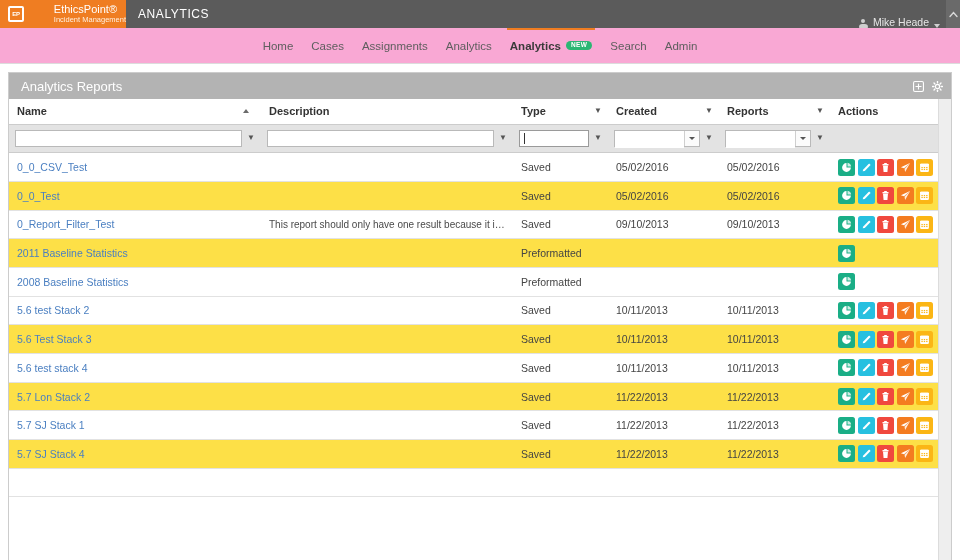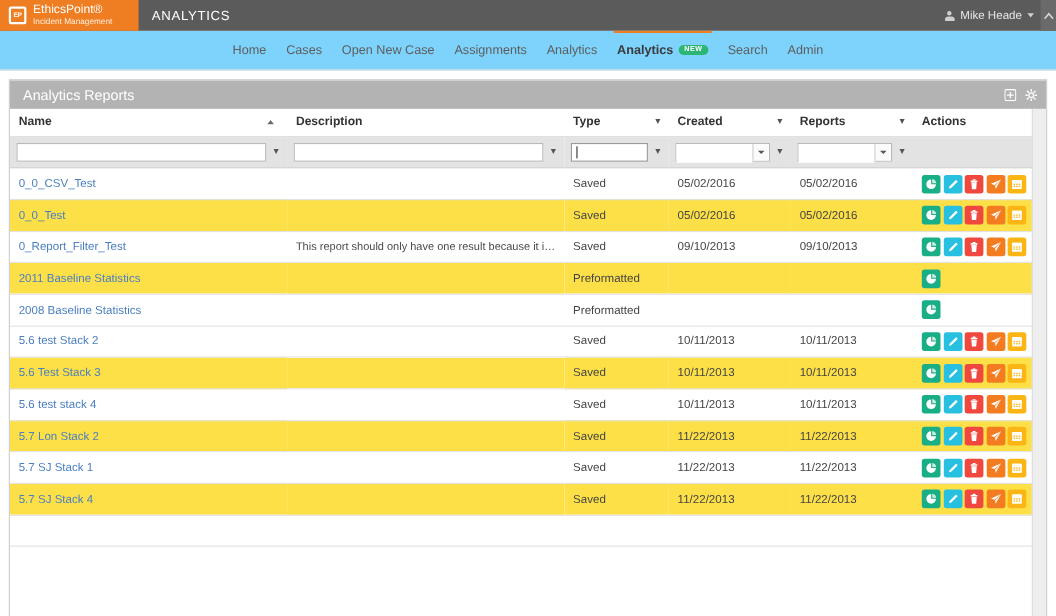--- a/index.html
+++ b/index.html
@@ -14,20 +14,21 @@
   .topbar {
     height: 28px; width: 100%;
     background: #5b5b5b;
     display: flex; align-items: stretch;
     position: relative;
   }
   .brand {
     width: 126px; background: #ef7d22;
     display: flex; align-items: center; gap: 6px;
     padding-left: 8px;
+    justify-content: space-between;
   }
   .brand-mark {
     width: 16px; height: 16px;
     border: 2px solid #ffffff;
     border-radius: 2px;
     display: flex; align-items: center; justify-content: center;
     flex: none;
   }
   .brand-mark span {
     font-size: 6px; color: #ffffff; font-weight: bold; line-height: 1;
@@ -36,21 +37,21 @@
   .brand-text { display: flex; flex-direction: column; line-height: 1.05; }
   .brand-title { font-size: 11px; color: #ffffff; }
   .brand-sub { font-size: 7.5px; color: #ffeedd; }
 
   .module-name {
     display: flex; align-items: center;
     padding-left: 12px;
     font-size: 12px; color: #ffffff; letter-spacing: 0.6px;
   }
   .topbar-right {
-    margin-left: auto; display: flex; align-items: center;
+    margin-left: auto; display: flex; align-items: flex-end;
     gap: 5px; padding-right: 6px;
     font-size: 10.5px; color: #e6e6e6;
   }
   .user-icon {
     width: 9px; height: 9px; position: relative; display: inline-block;
   }
   .user-icon::before {
     content: ""; position: absolute; top: 0; left: 2.5px;
     width: 4px; height: 4px; border-radius: 50%; background: #cfcfcf;
   }
@@ -64,21 +65,21 @@
     border-top: 4px solid #cfcfcf;
   }
   .collapse-chevron {
     width: 14px; height: 28px; background: #6a6a6a;
     display: flex; align-items: center; justify-content: center;
   }
   .collapse-chevron svg { display: block; }
 
   
   .navbar {
-    height: 36px; background: #7dd3fc;
+    height: 36px; background: #f9a8d4;
     display: flex; align-items: stretch; justify-content: center;
     border-bottom: 1px solid #dcdcdc;
   }
   .nav-item {
     display: flex; align-items: center; gap: 5px;
     padding: 0 9px;
     font-size: 11.5px; color: #5e5e5e;
     position: relative; cursor: pointer;
   }
   .nav-item.active { color: #3a3a3a; font-weight: bold; }
@@ -222,23 +223,20 @@
     </svg>
   </div>
 </div>
 
 <div class="navbar">
   <div class="nav-item">
     <span>Home</span>
   </div>
   <div class="nav-item">
     <span>Cases</span>
-  </div>
-  <div class="nav-item">
-    <span>Open New Case</span>
   </div>
   <div class="nav-item">
     <span>Assignments</span>
   </div>
   <div class="nav-item">
     <span>Analytics</span>
   </div>
   <div class="nav-item active">
     <span>Analytics</span>
     <span class="nav-badge">NEW</span>

